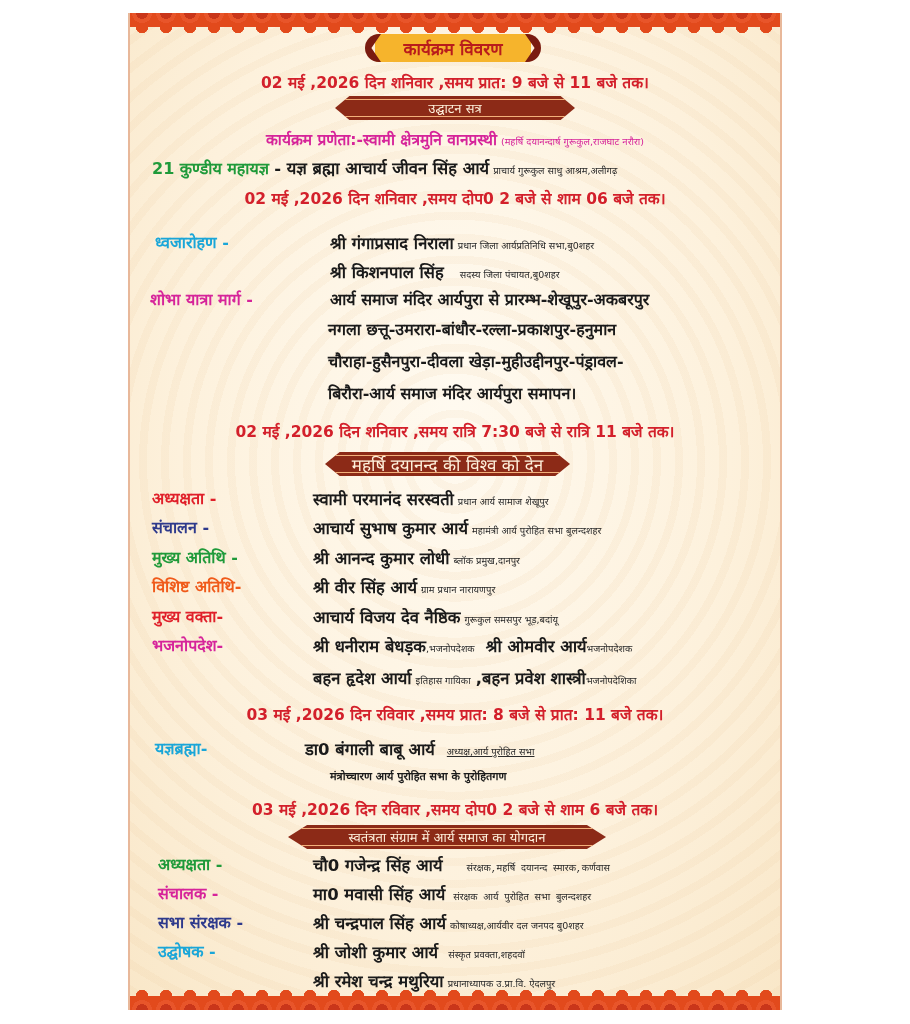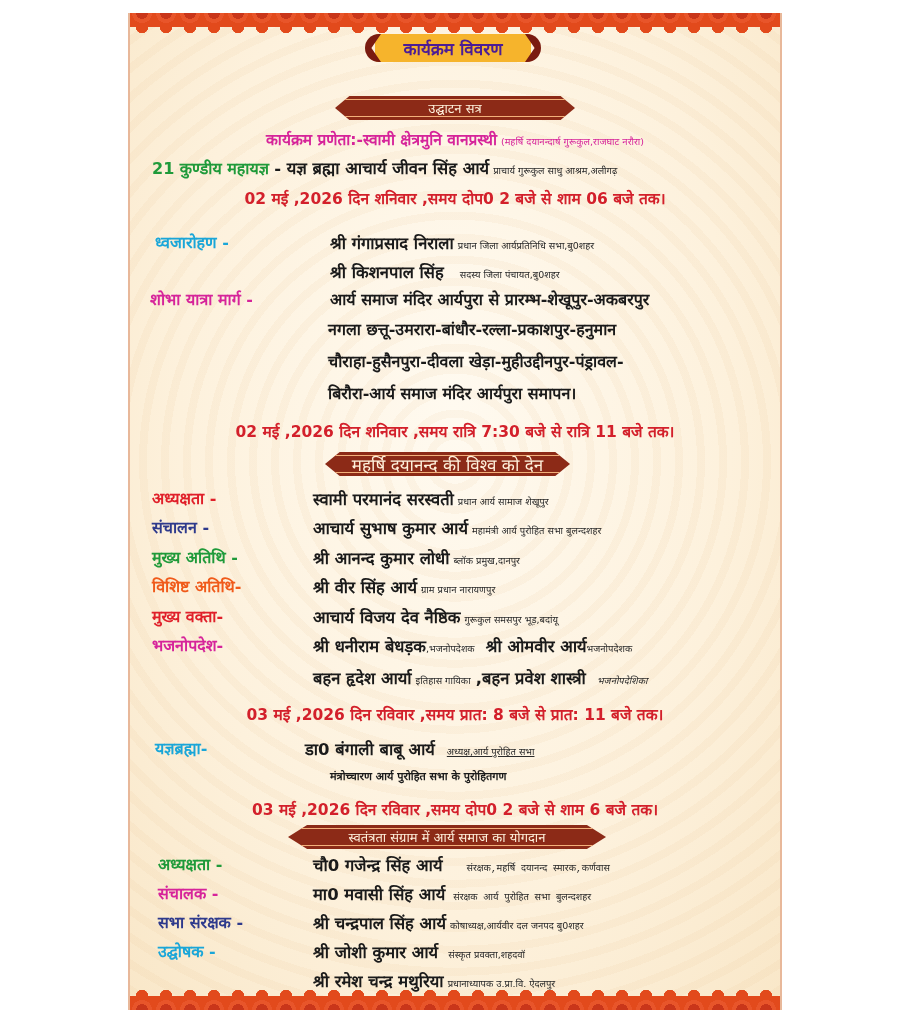--- a/index.html
+++ b/index.html
@@ -35,21 +35,21 @@
     content: ""; position: absolute; left: 0; bottom: -6px; width: 100%; height: 6px;
     background-image: radial-gradient(circle at 12px 0, #e24a1c 0 6px, rgba(0,0,0,0) 6.5px);
     background-size: 24px 6px;
   }
 
   .abs { position: absolute; white-space: nowrap; }
   .center { left: 0; width: 100%; text-align: center; }
 
   .title-badge {
     position: absolute; left: 245px; top: 21px; width: 156px; height: 28px;
-    background: #f6b42c; color: #4c1d95; font-weight: bold; font-size: 17px;
+    background: #f6b42c; color: #b91c1c; font-weight: bold; font-size: 17px;
     display: flex; align-items: center; justify-content: center;
     border-radius: 3px;
   }
   .title-badge::before, .title-badge::after {
     content: ""; position: absolute; top: 0; width: 16px; height: 28px; background: #7a1b10;
   }
   .title-badge::before { left: -10px; border-radius: 14px 0 0 14px; clip-path: polygon(100% 0, 40% 50%, 100% 100%, 0 100%, 0 0); }
   .title-badge::after { right: -10px; border-radius: 0 14px 14px 0; clip-path: polygon(0 0, 60% 50%, 0 100%, 100% 100%, 100% 0); }
 
   .banner {
@@ -71,20 +71,21 @@
 </head>
 <body>
 
 <div class="card">
   <div class="scallop top"></div>
 
   <div class="title-badge">
     <span>कार्यक्रम विवरण</span>
   </div>
 
+  <div class="abs center date" style="top:58px;">02 मई ,2026 दिन शनिवार ,समय प्रात: 9 बजे से 11 बजे तक।</div>
   <div class="banner" style="left:205px; top:83px; width:240px;">
     <span style="position:relative">उद्घाटन सत्र</span>
   </div>
   <div class="abs center" style="top:115px; color:#d6249a; font-size:15.5px; font-weight:bold;">
     <span>कार्यक्रम प्रणेता:-स्वामी क्षेत्रमुनि वानप्रस्थी</span><span class="desc" style="color:#d6249a;">(महर्षि दयानन्दार्ष गुरूकुल,राजघाट नरौरा)</span>
   </div>
   <div class="abs" style="left:22px; top:143px;">
     <span class="label" style="color:#1f9a3a;">21 कुण्डीय महायज्ञ</span>
     <span class="name">- यज्ञ ब्रह्मा आचार्य जीवन सिंह आर्य</span><span class="desc">प्राचार्य गुरूकुल साधु आश्रम,अलीगढ़</span>
   </div>
@@ -127,21 +128,21 @@
   <div class="abs" style="left:22px; top:592px;"><span class="label" style="color:#e0202a;">मुख्य वक्ता-</span></div>
   <div class="abs" style="left:183px; top:592px;"><span class="name">आचार्य विजय देव नैष्ठिक</span><span class="desc">गुरूकुल समसपुर भूड़,बदांयू</span></div>
 
   <div class="abs" style="left:22px; top:621px;"><span class="label" style="color:#d6249a;">भजनोपदेश-</span></div>
   <div class="abs" style="left:183px; top:621px;">
     <span class="name">श्री धनीराम बेधड़क</span><span class="desc" style="margin-left:0;">,भजनोपदेशक</span>
     <span class="name" style="margin-left:6px;">श्री ओमवीर आर्य</span><span class="desc" style="margin-left:0;">भजनोपदेशक</span>
   </div>
   <div class="abs" style="left:183px; top:653px;">
     <span class="name">बहन हृदेश आर्या</span><span class="desc">इतिहास गायिका</span>
-    <span class="name">,बहन प्रवेश शास्त्री</span><span class="desc" style="margin-left:11px;font-style:italic;">भजनोपदेशिका</span>
+    <span class="name">,बहन प्रवेश शास्त्री</span><span class="desc" style="margin-left:0;">भजनोपदेशिका</span>
   </div>
 
   <div class="abs center date" style="top:690px;">03 मई ,2026 दिन रविवार ,समय प्रात: 8 बजे से प्रात: 11 बजे तक।</div>
   <div class="abs" style="left:25px; top:724px;"><span class="label" style="color:#1aa6d8;">यज्ञब्रह्मा-</span></div>
   <div class="abs" style="left:175px; top:724px;"><span class="name">डा0 बंगाली बाबू आर्य</span><span class="desc" style="margin-left:12px;text-decoration:underline;">अध्यक्ष,आर्य पुरोहित सभा</span></div>
   <div class="abs" style="left:200px; top:755px; font-size:11px; font-weight:bold; color:#1a1a1a;">मंत्रोच्चारण आर्य पुरोहित सभा के पुरोहितगण</div>
 
   <div class="abs center date" style="top:785px;">03 मई ,2026 दिन रविवार ,समय दोप0 2 बजे से शाम 6 बजे तक।</div>
   <div class="banner" style="left:158px; top:812px; width:318px;">
     <span style="position:relative;">स्वतंत्रता संग्राम में आर्य समाज का योगदान</span>

